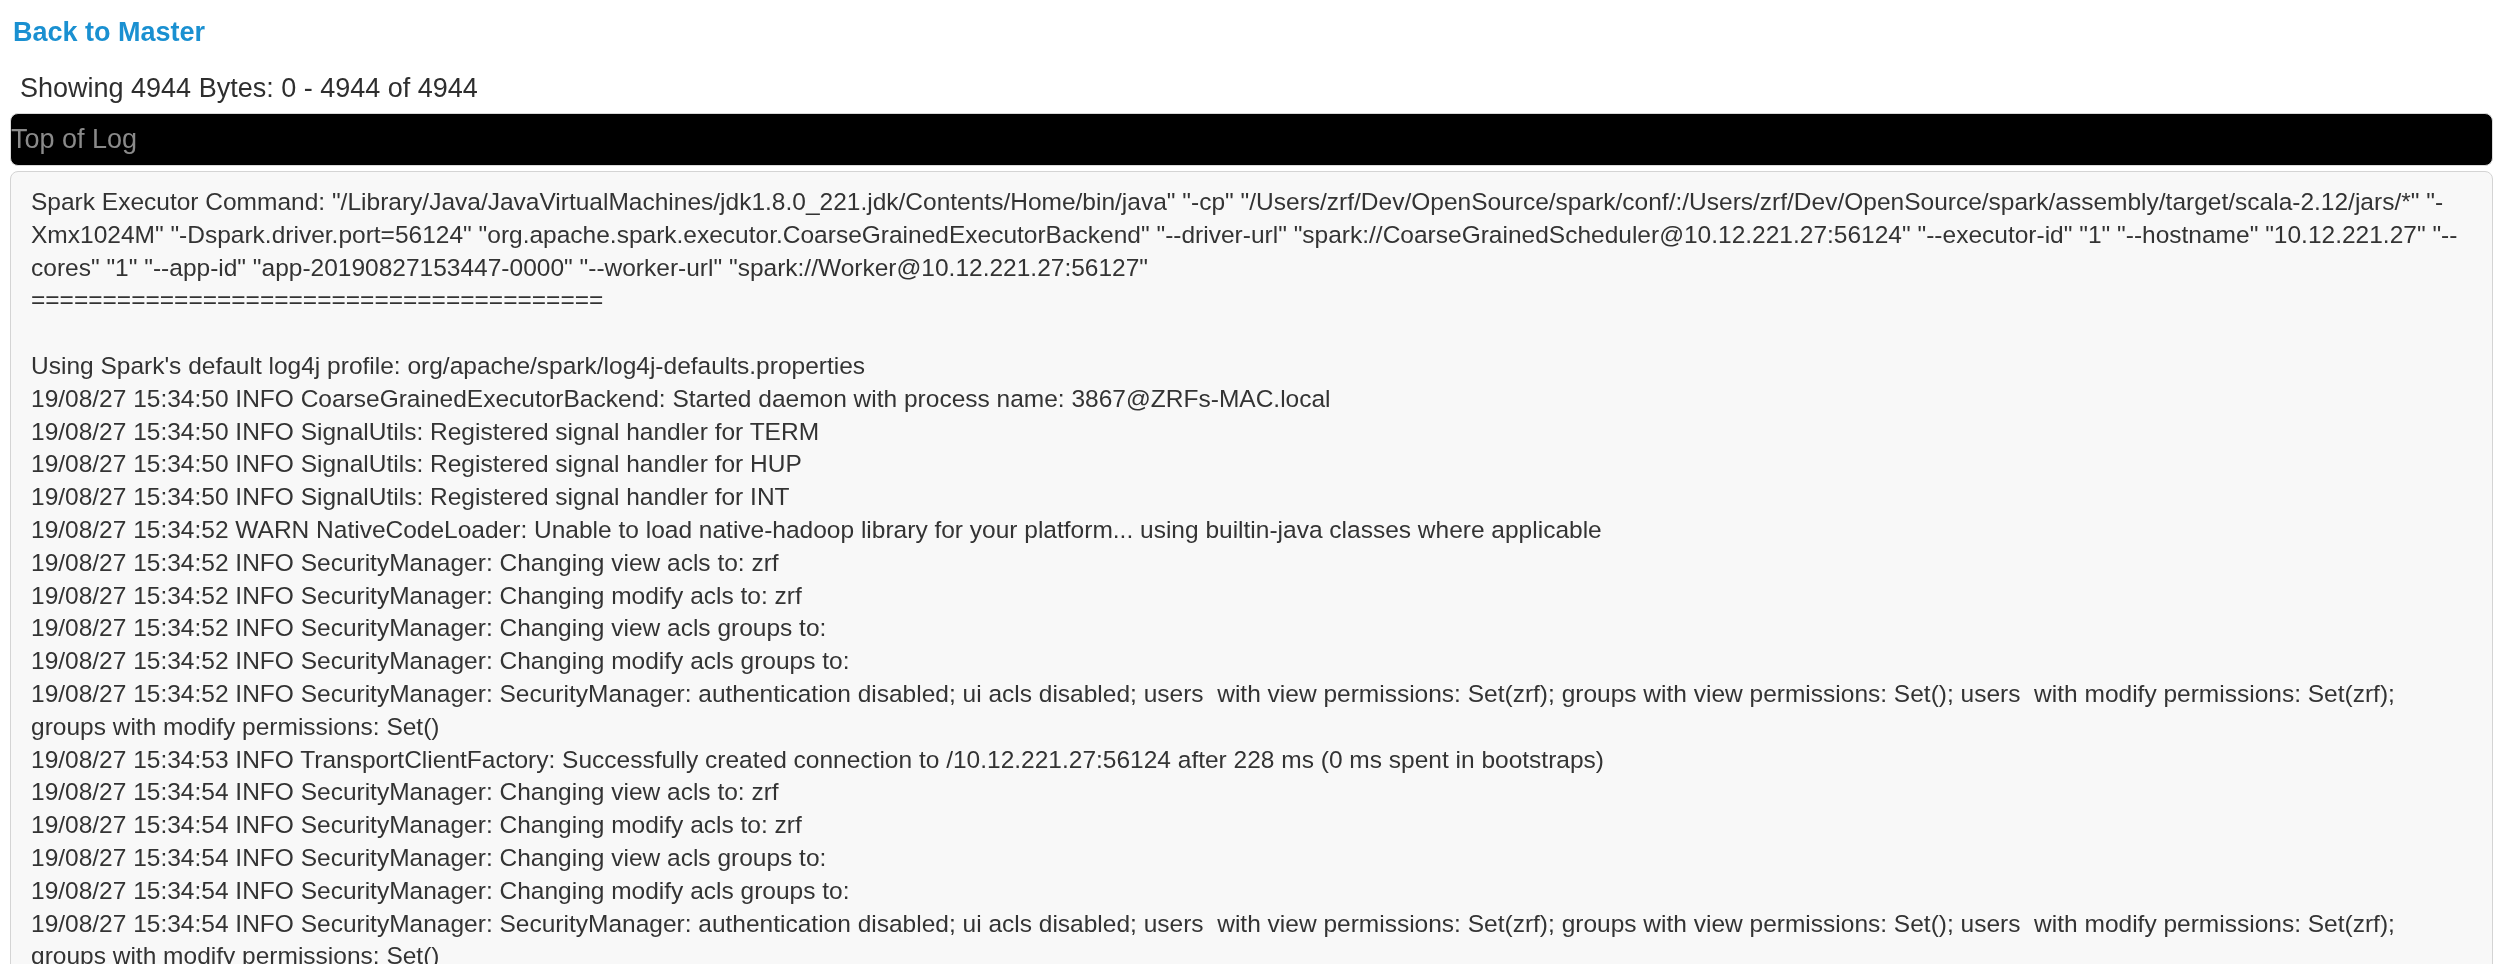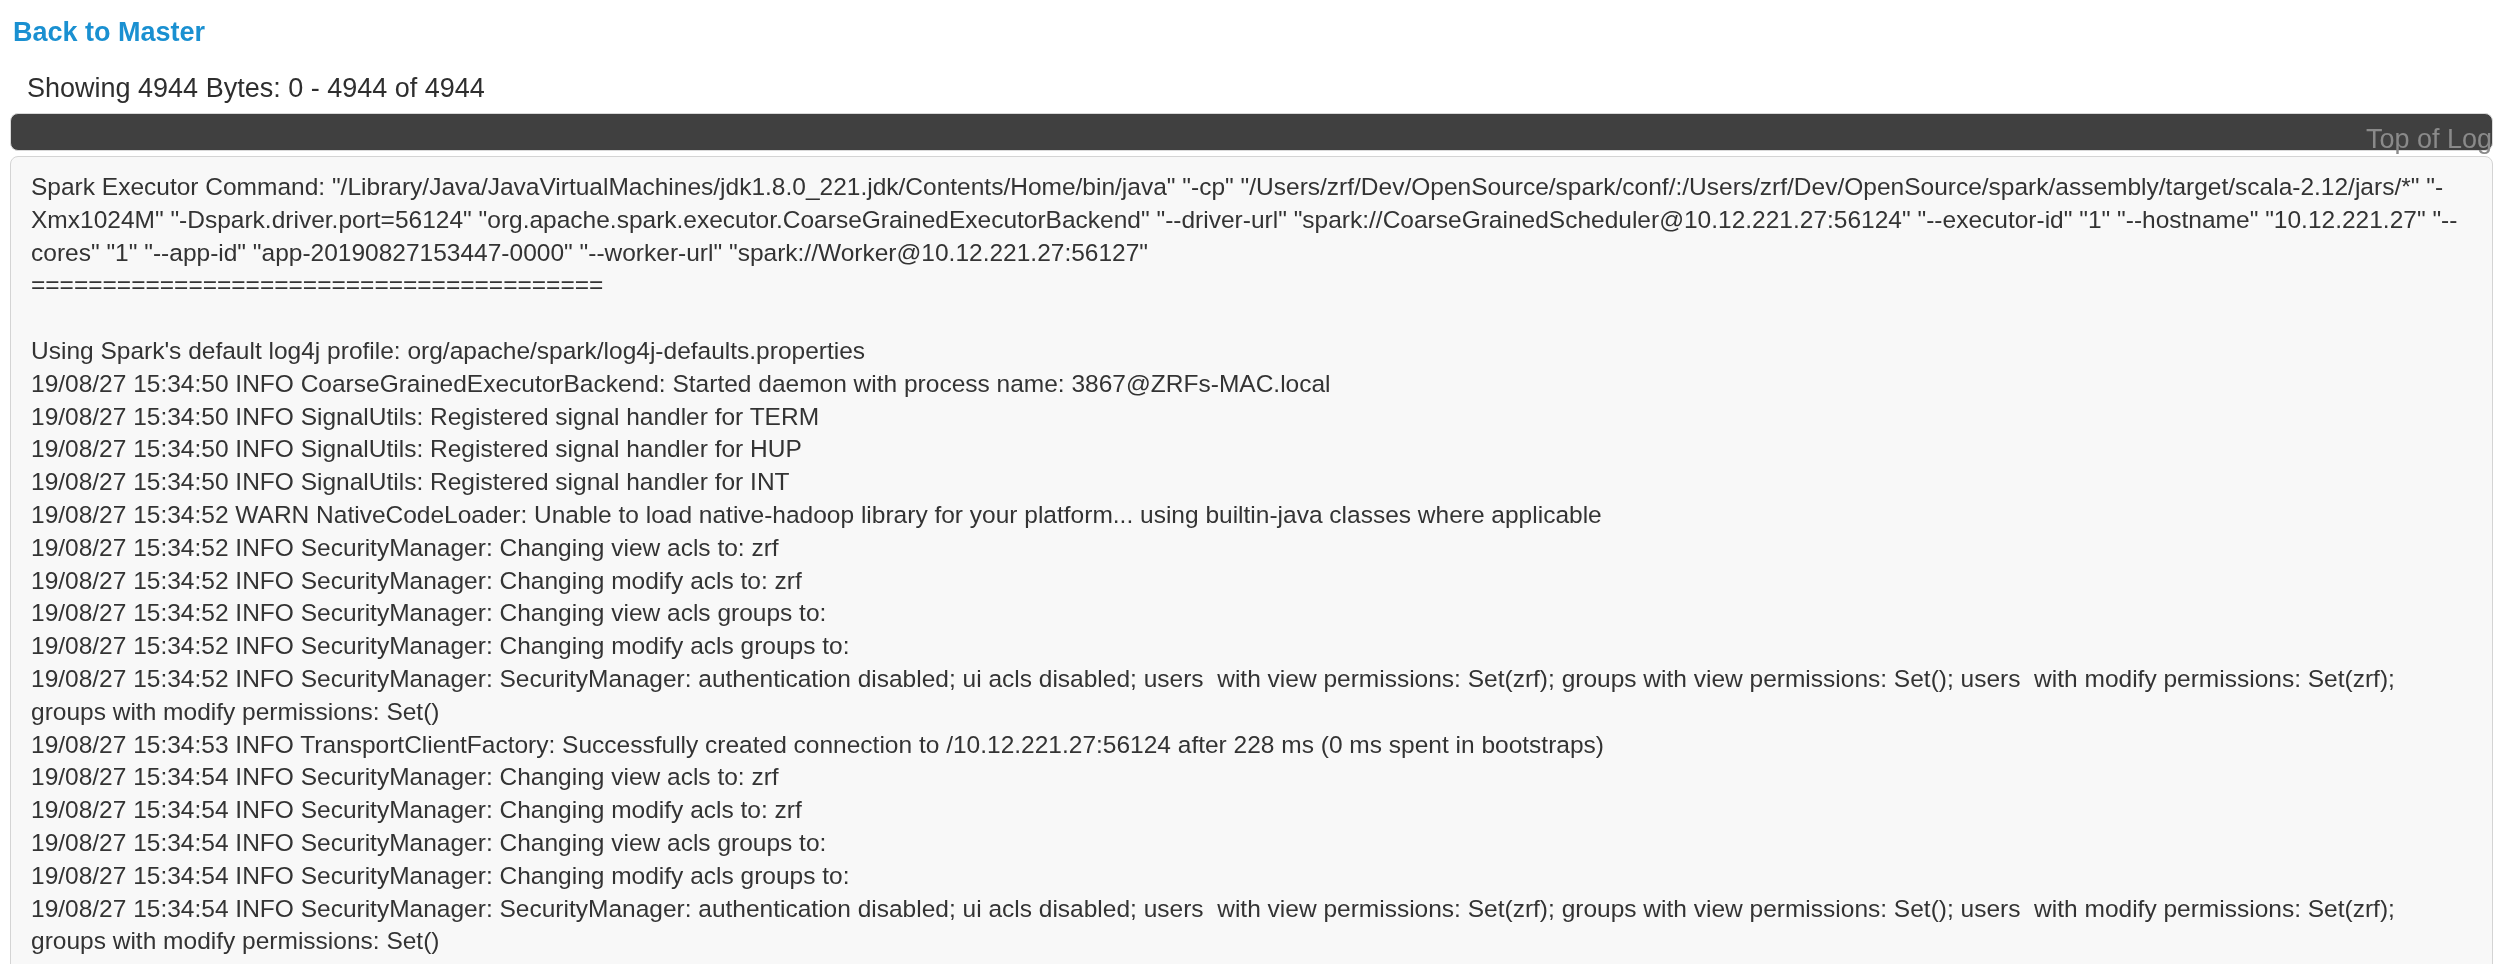--- a/index.html
+++ b/index.html
@@ -18,33 +18,33 @@
     display: inline-block;
     margin: 16px 12px 0 0;
     font-size: 27px;
     line-height: 33px;
     color: #1a90d1;
     text-decoration: none;
     font-weight: 600;
     cursor: pointer;
   }
   .byte-info {
-    margin: 23px 0 8px 14px;
+    margin: 23px 0 8px 7px;
     font-size: 27px;
     line-height: 33px;
     color: #2e2e2e;
   }
   .panel-header {
     box-sizing: border-box;
-    height: 38px;
+    height: 53px;
     line-height: 51px;
-    background: #404040;
+    background: #000000;
     border: 1px solid #d9d9d9;
     border-radius: 8px;
-    text-align: right;
+    text-align: left;
     font-size: 27px;
     color: #8a8a8a;
     margin-left: -3px;
   }
   .log-box {
     box-sizing: border-box;
     margin-top: 5px;
     margin-left: -3px;
     min-height: 830px;
     background: #f8f8f8;

